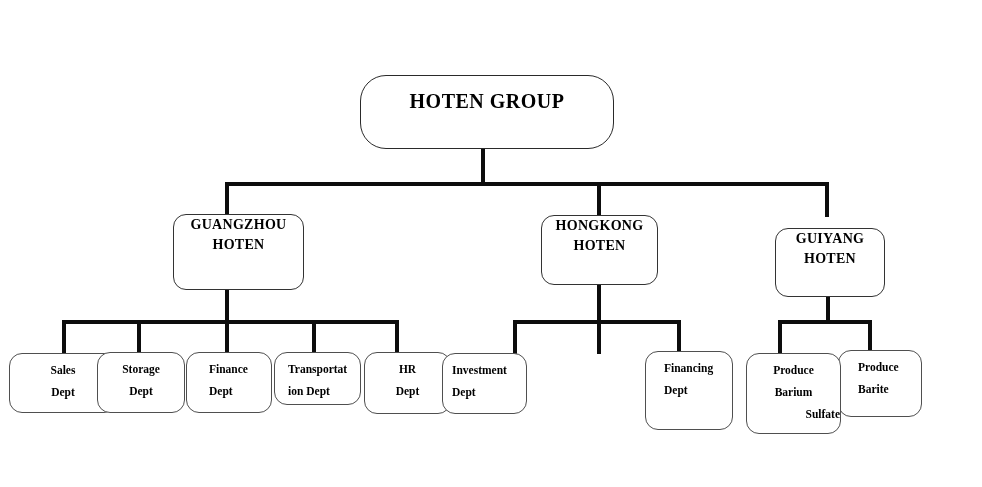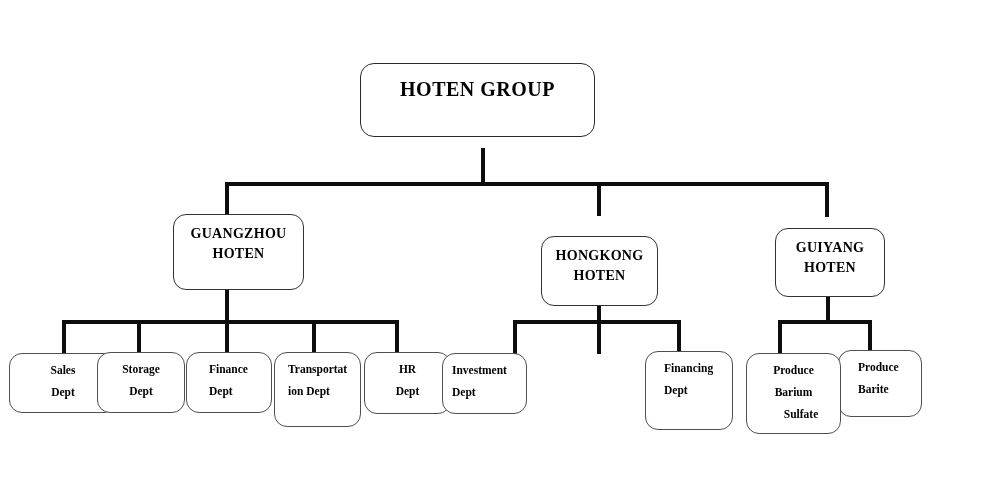--- a/index.html
+++ b/index.html
@@ -43,39 +43,39 @@
     position:absolute;
     box-sizing:border-box;
     background:#ffffff;
     border:1.5px solid #4f4f4f;
     border-radius:13px;
     text-align:center;
     font-weight:bold;
     color:#000000;
   }
   .lvl0{border:1.2px solid #2a2a2a;border-radius:14px;font-size:20px;line-height:30px;padding-top:10px;letter-spacing:0.5px;}
-  .lvl1{border:1.2px solid #333333;font-size:14px;line-height:20px;padding-top:9px;letter-spacing:0.3px;}
+  .lvl1{border:1.2px solid #333333;font-size:14px;line-height:20px;letter-spacing:0.3px;}
   .lvl2{font-size:11.5px;line-height:22px;padding-top:5px;}
 
-  .n-group        {left:360px;top:63px;width:235px;height:74px;}
+  .n-group        {left:360px;top:75px;width:254px;height:74px;border-radius:26px;}
   .n-guangzhou    {left:173px;top:214px;width:131px;height:76px;}
-  .n-hongkong     {left:541px;top:215px;width:117px;height:70px;margin-top:21px;}
+  .n-hongkong     {left:541px;top:215px;width:117px;height:70px;}
   .n-guiyang      {left:775px;top:228px;width:110px;height:69px;}
 
   .n-sales        {left:9px;  top:353px;width:108px;height:60px;}
   .n-storage      {left:97px; top:352px;width:88px;height:61px;}
   .n-finance      {left:186px;top:352px;width:86px;height:61px;text-align:left;padding-left:22px;}
-  .n-transportation{left:274px;top:352px;width:87px;height:75px;text-align:left;padding-left:13px;}
+  .n-transportation{left:274px;top:352px;width:87px;height:53px;text-align:left;padding-left:13px;}
   .n-hr           {left:364px;top:352px;width:87px;height:62px;}
   .n-investment   {left:442px;top:353px;width:85px;height:61px;text-align:left;padding-left:9px;}
   .n-accounting   {left:557px;top:353px;width:87px;height:63px;}
   .n-financing    {left:645px;top:351px;width:88px;height:79px;text-align:left;padding-left:18px;}
   .n-barite       {left:838px;top:350px;width:84px;height:67px;text-align:left;padding-left:19px;}
   .n-barium       {left:746px;top:353px;width:95px;height:81px;}
-  .n-barium .ln-left{text-align:center;padding-left:15px;}
+  .n-barium .ln-left{text-align:right;padding-left:15px;}
 
   .ln{white-space:nowrap;}
 </style>
 </head>
 <body>
 
 <div class="canvas">
 
   <div class="line" id="c-root-stem"></div>
   <div class="line" id="c-bus-top"></div>

